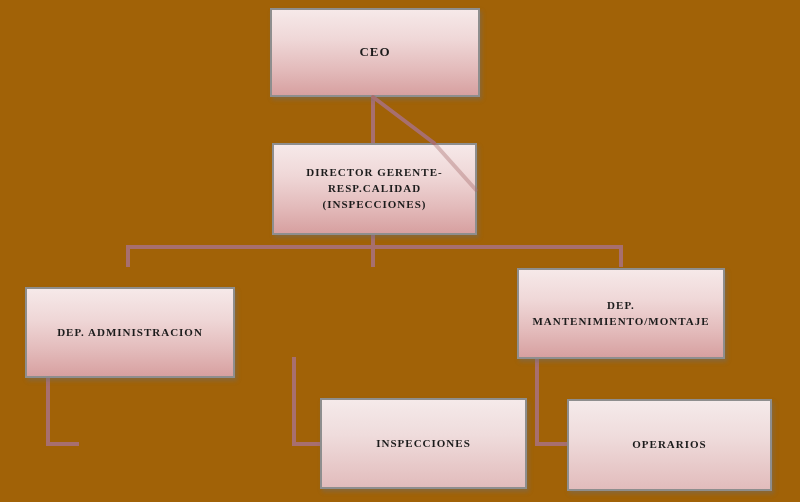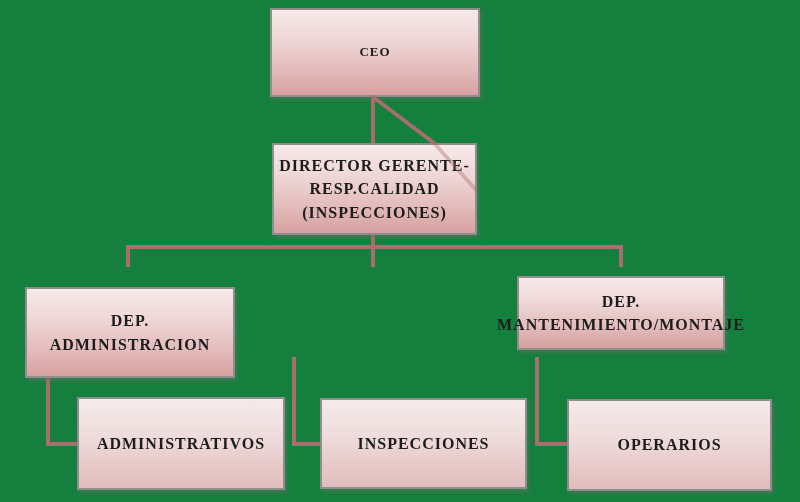--- a/index.html
+++ b/index.html
@@ -4,42 +4,42 @@
 <style>
   html, body {
     margin: 0;
     padding: 0;
     background: #ffffff;
   }
   .canvas {
     position: relative;
     width: 800px;
     height: 502px;
-    background: #15803d;
+    background: #a16207;
     overflow: hidden;
     font-family: "Liberation Serif", "DejaVu Serif", serif;
   }
   .box {
     position: absolute;
     z-index: 1;
     border: 2px solid #8e8e8e;
     box-sizing: border-box;
     background: linear-gradient(180deg, #f6e9e9 0%, #efd7d7 35%, #e3bbbb 70%, #d7a0a0 100%);
     box-shadow: 2px 3px 4px rgba(110,110,110,0.45);
     display: flex;
     align-items: center;
     justify-content: center;
     text-align: center;
   }
   .box.leaf {
     background: linear-gradient(180deg, #f5eaea 0%, #efdcdc 40%, #e2bcbc 100%);
   }
   .box .label {
     color: #1c1c1c;
-    font-size: 16px;
+    font-size: 11px;
     font-weight: 600;
     letter-spacing: 1px;
     line-height: 1.45;
     white-space: pre-line;
     padding: 0 4px;
   }
   .box.root .label {
     font-size: 13px;
   }
   .line {
@@ -83,28 +83,25 @@
     <span class="label">DIRECTOR GERENTE-
 RESP.CALIDAD
 (INSPECCIONES)</span>
   </div>
 
   <div class="box" style="left:25px;  top:267px; width:210px; height:91px;margin-top:20px;">
     <span class="label">DEP. ADMINISTRACION</span>
   </div>
 
 
-  <div class="box" style="left:517px; top:276px; width:208px; height:74px;">
+  <div class="box" style="left:517px; top:268px; width:208px; height:91px;">
     <span class="label">DEP.
 MANTENIMIENTO/MONTAJE</span>
   </div>
 
-  <div class="box leaf" style="left:77px;  top:397px; width:208px; height:93px;">
-    <span class="label">ADMINISTRATIVOS</span>
-  </div>
 
   <div class="box leaf" style="left:320px; top:398px; width:207px; height:91px;">
     <span class="label">INSPECCIONES</span>
   </div>
 
   <div class="box leaf" style="left:567px; top:399px; width:205px; height:92px;justify-content:center;">
     <span class="label">OPERARIOS</span>
   </div>
 
   <svg class="diag-svg" width="800" height="502">

